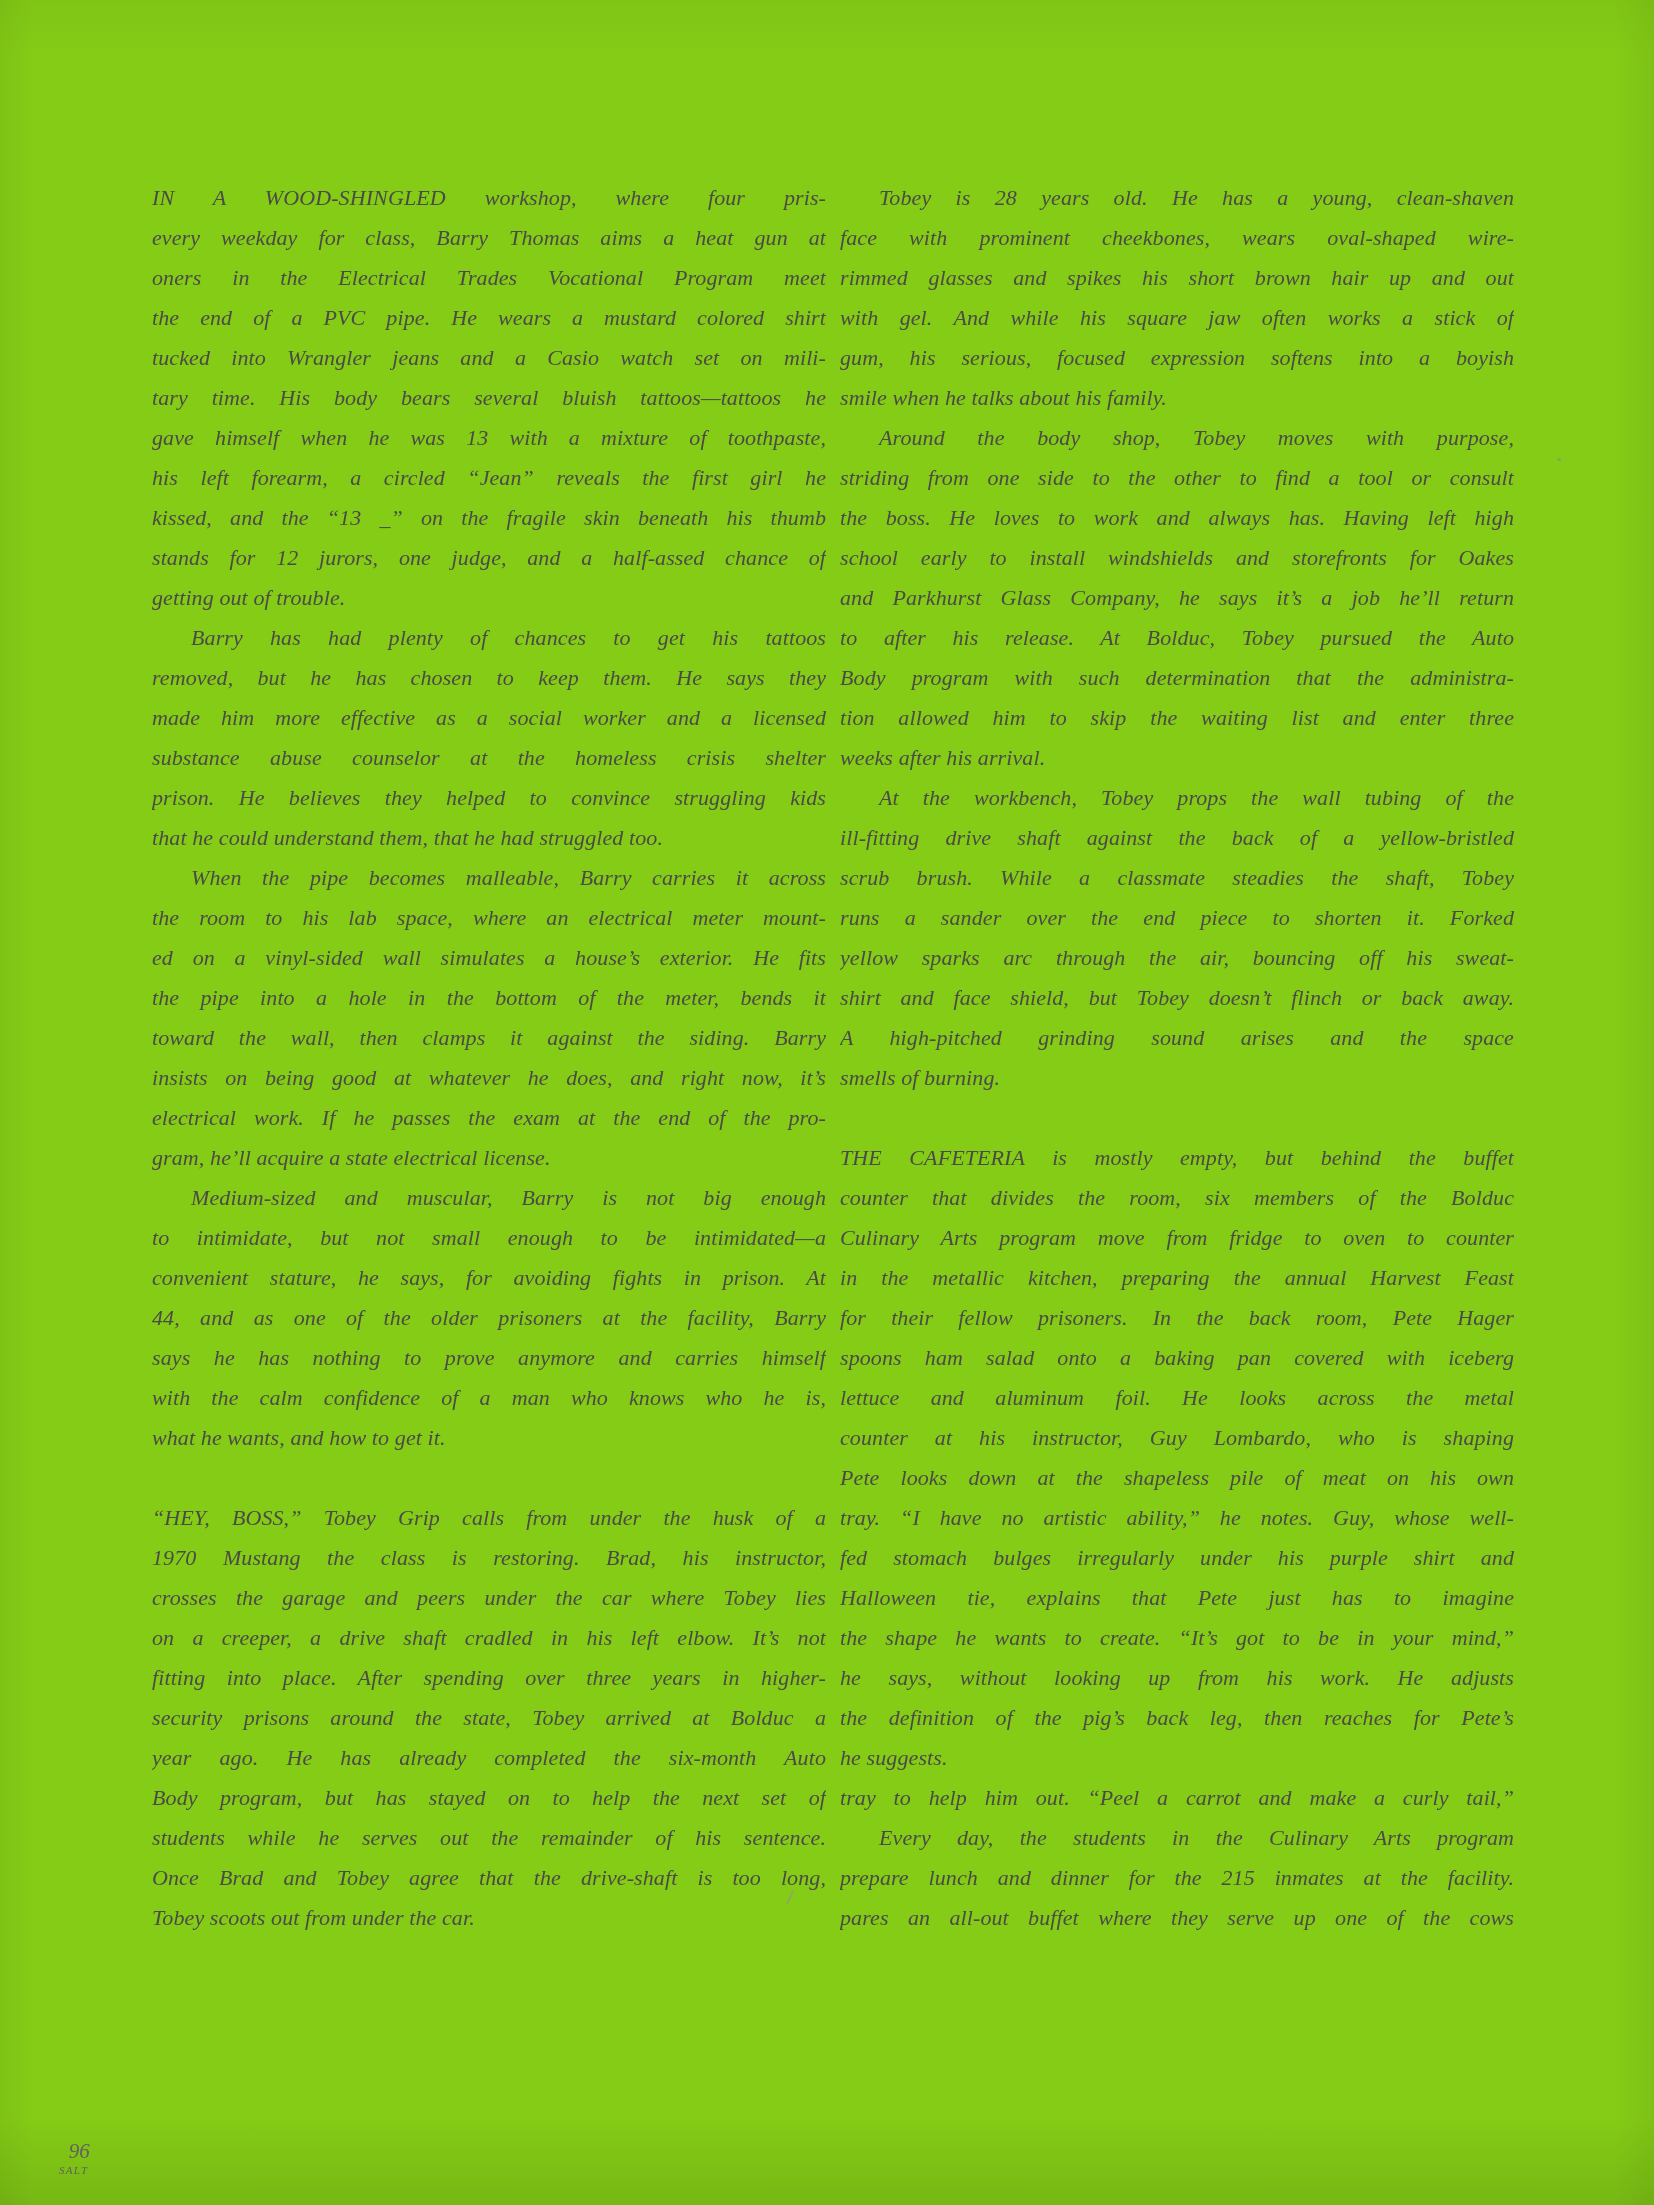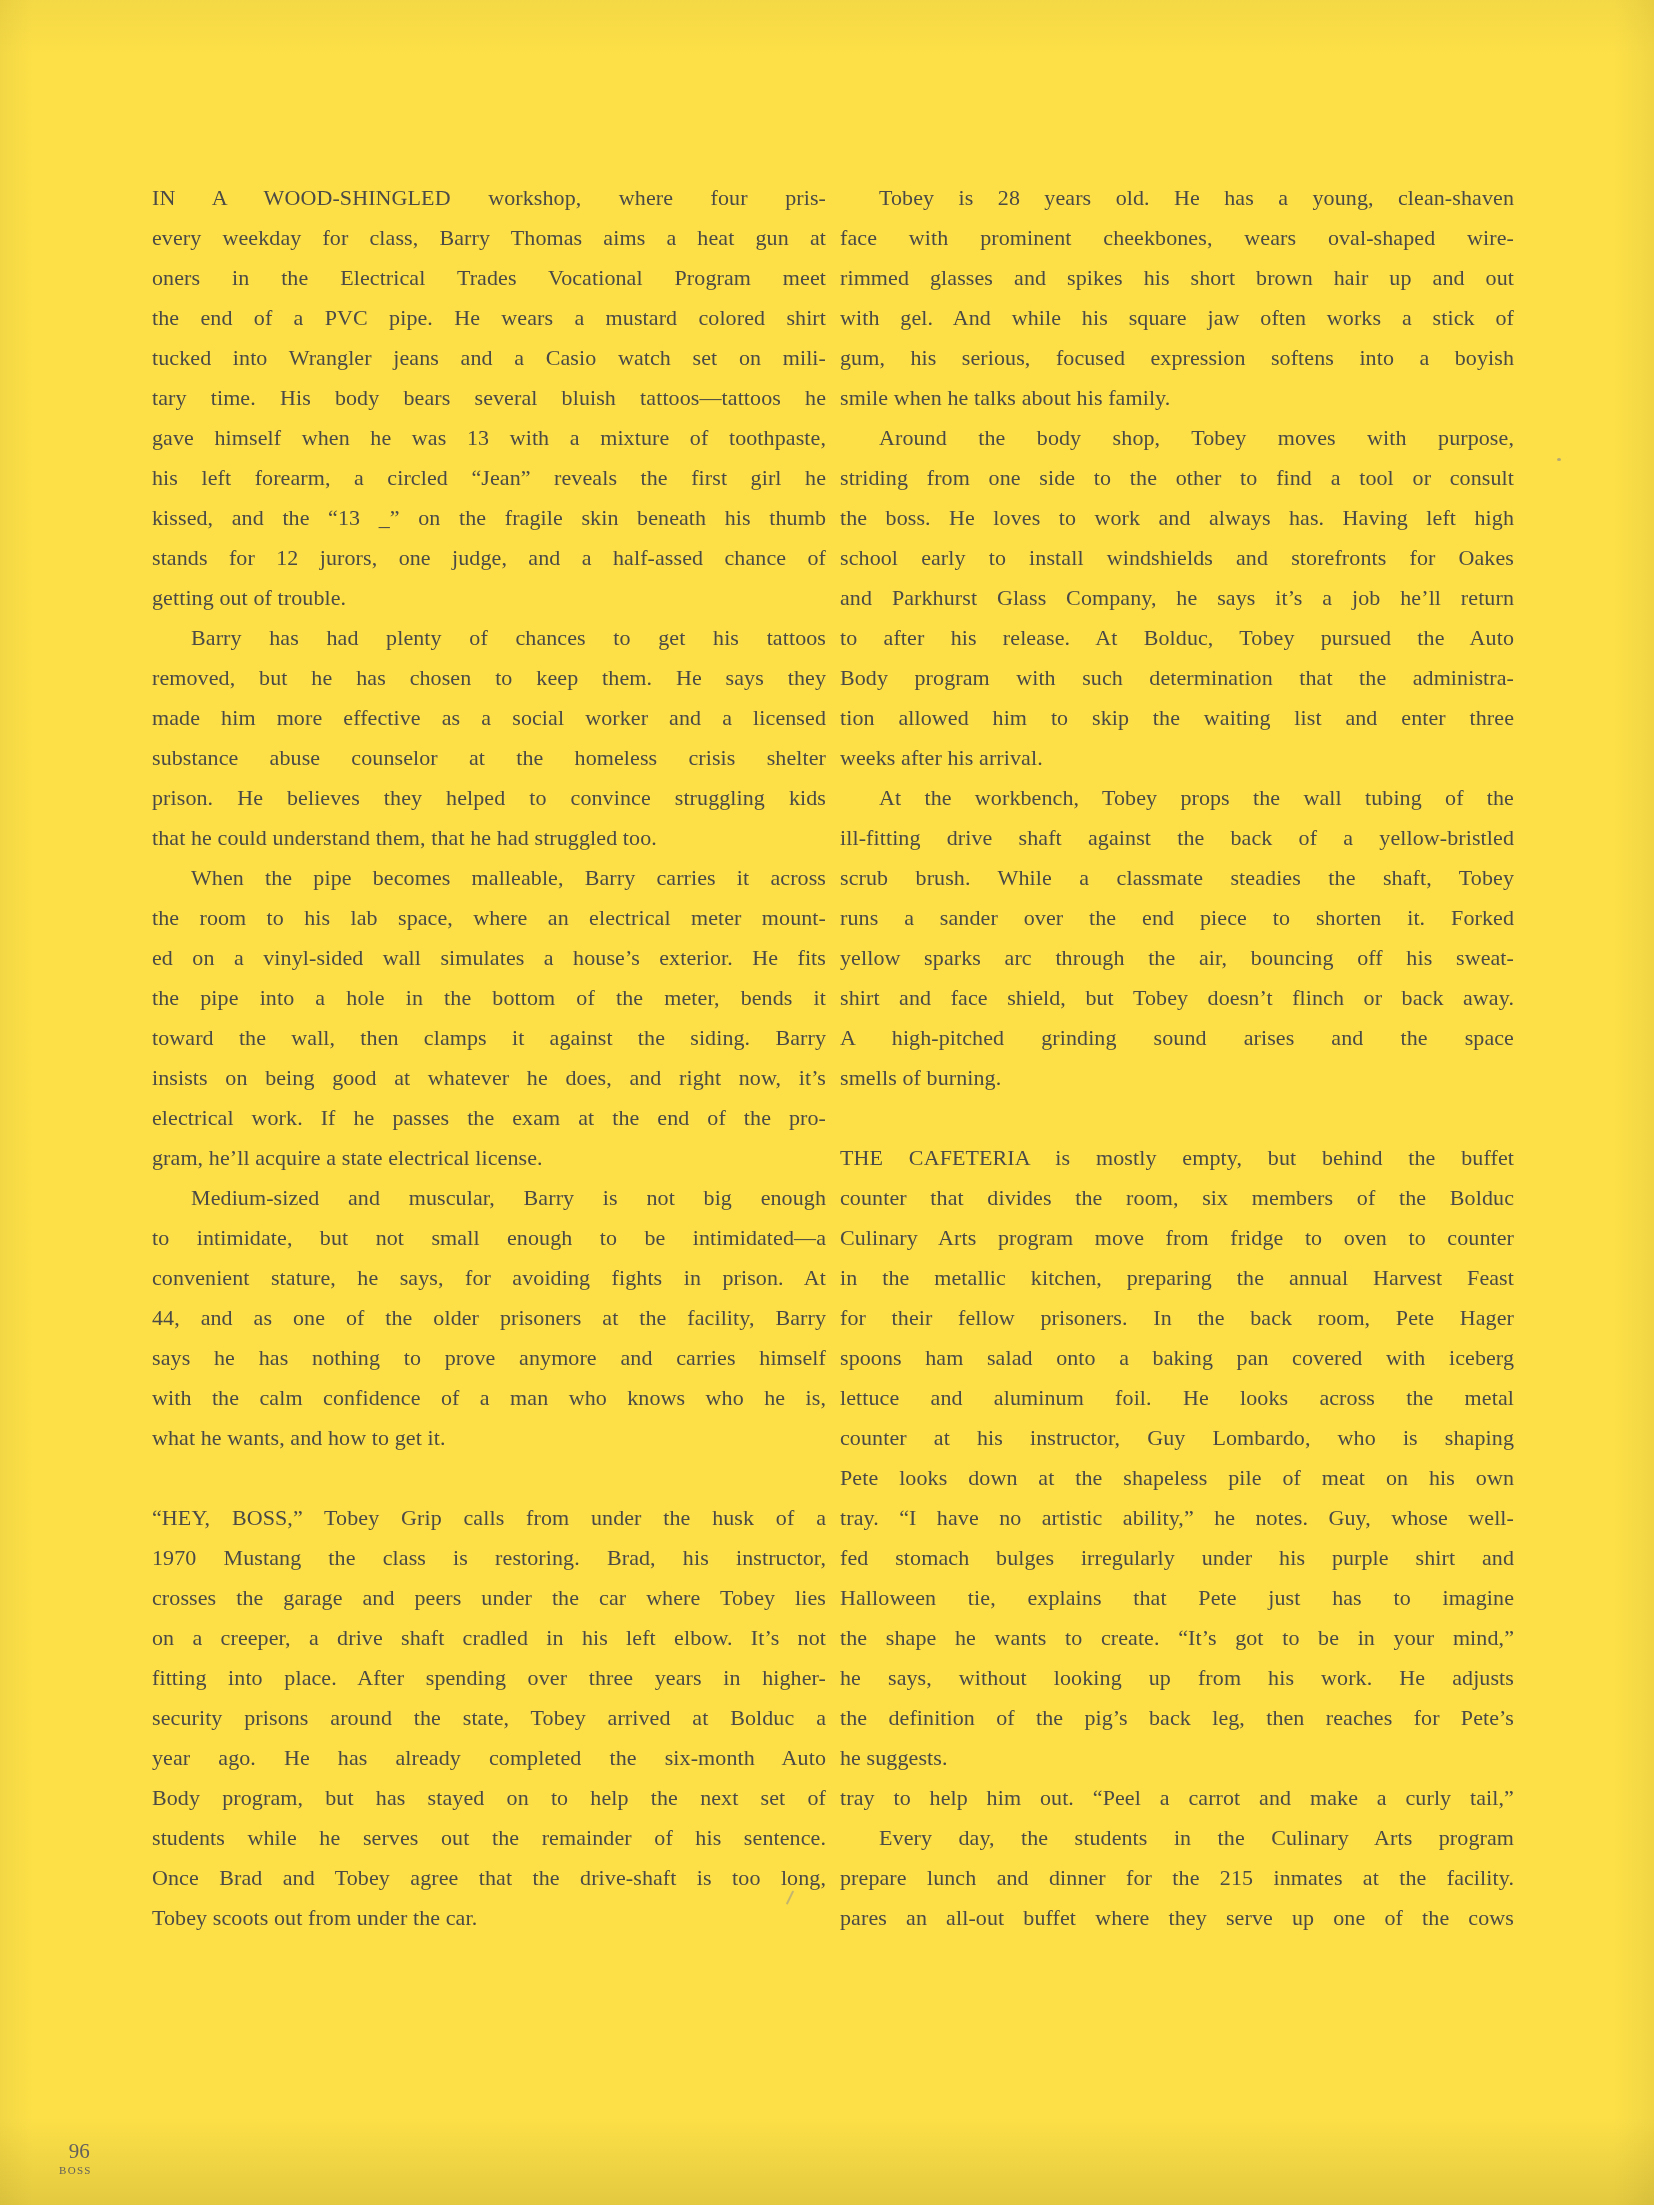--- a/index.html
+++ b/index.html
@@ -1,22 +1,23 @@
 <!DOCTYPE html>
 <html style="font-size:7px"><head>
 <meta charset="utf-8">
 <style>
   html,body{margin:0;padding:0;background:#cfccc8;}
   .page{
     position:relative;
     width:1655px;height:2205px;
-    background:#fde047;
+    background:#84cc16;
     font-family:"Liberation Serif","DejaVu Serif",serif;
     color:#4b4a47;
     overflow:hidden;
+    font-style:italic;
   }
   
   .page::before{
     content:"";position:absolute;inset:0;pointer-events:none;
     background:
       linear-gradient(to bottom, rgba(0,0,0,0.035), rgba(0,0,0,0) 2.5%, rgba(0,0,0,0) 96%, rgba(0,0,0,0.10)),
       linear-gradient(to right, rgba(0,0,0,0.045), rgba(0,0,0,0) 2%, rgba(0,0,0,0) 97.5%, rgba(0,0,0,0.05));
   }
   .col{
     position:absolute;top:178px;width:674px;
@@ -133,19 +134,19 @@
       <div class="line">the definition of the pig’s back leg, then reaches for Pete’s</div>
       <div class="line end">he suggests.</div>
       <div class="line">tray to help him out. “Peel a carrot and make a curly tail,”</div>
       <div class="line ind">Every day, the students in the Culinary Arts program</div>
       <div class="line">prepare lunch and dinner for the 215 inmates at the facility.</div>
       <div class="line">pares an all-out buffet where they serve up one of the cows</div>
     </div>
 
   <div class="footer">
     <div class="page-num">96</div>
-    <div class="imprint">BOSS</div>
+    <div class="imprint">SALT</div>
   </div>
 
   <div class="speck"></div>
   <div class="pen-mark"></div>
 </div>
 
 
 </body></html>

